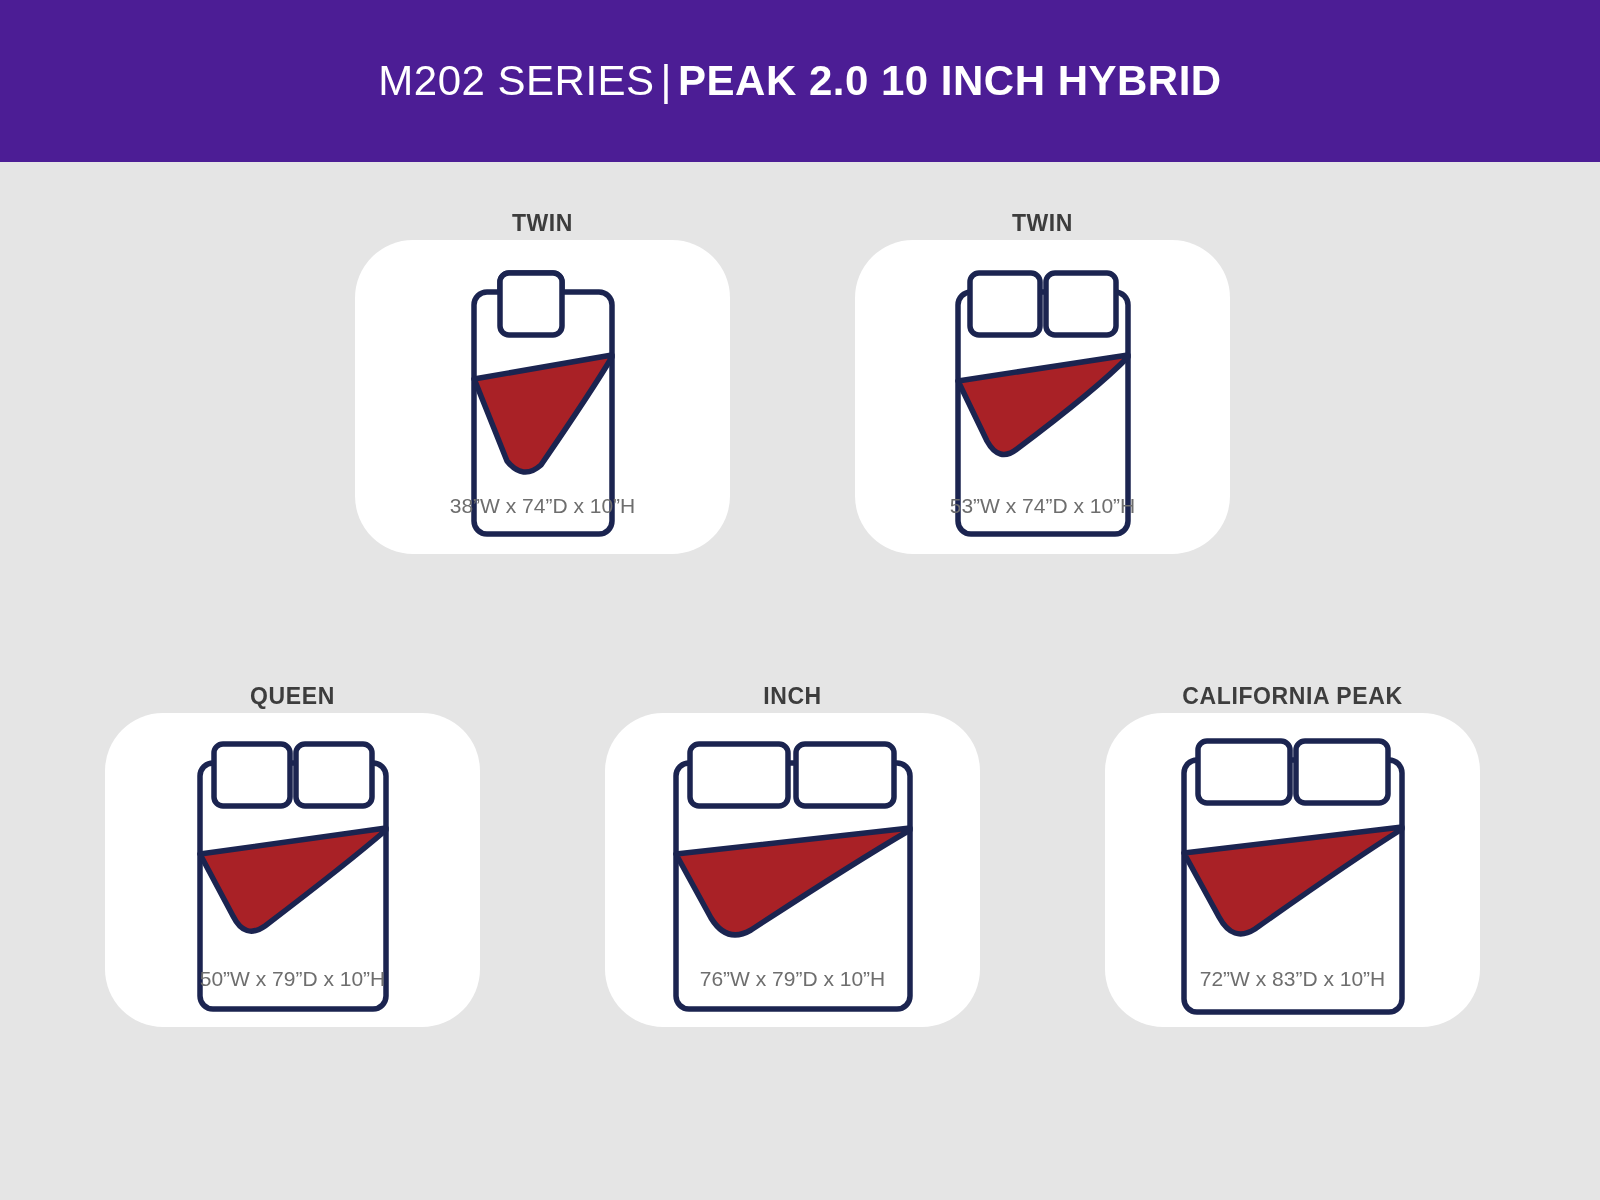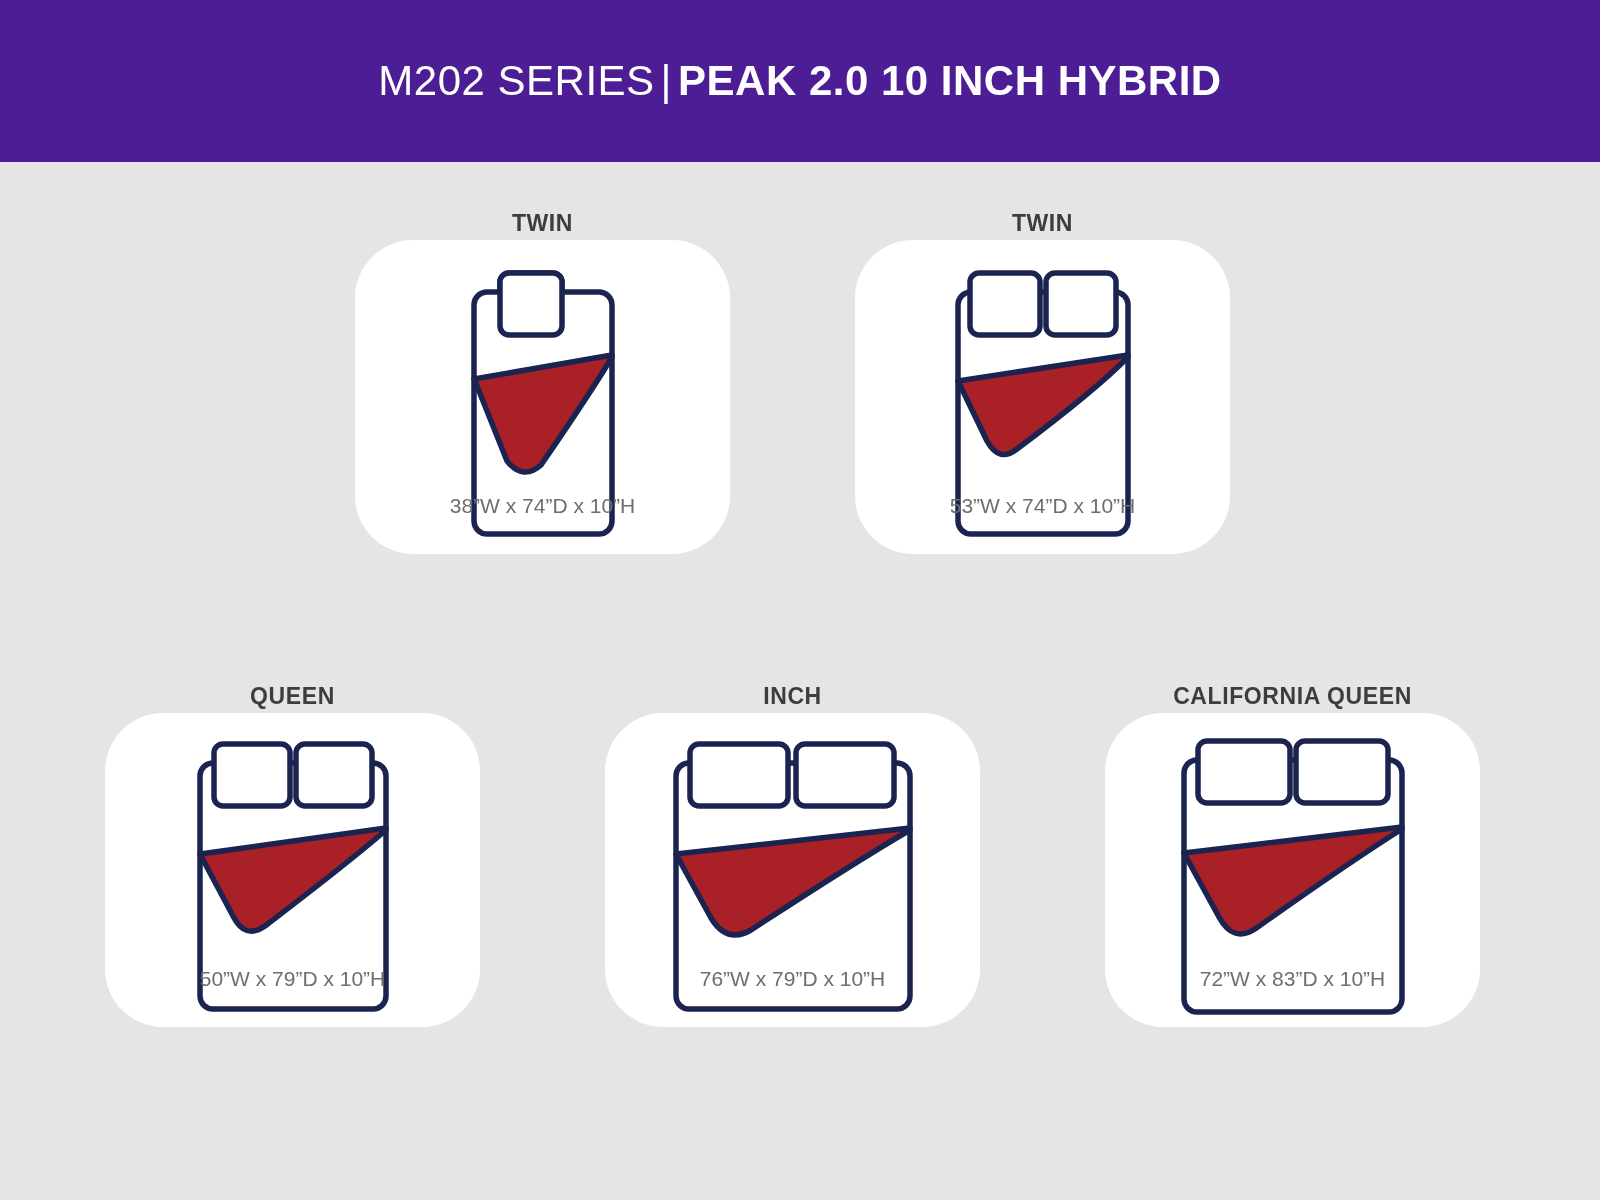--- a/index.html
+++ b/index.html
@@ -184,21 +184,21 @@
           <rect x="25" y="4" width="98" height="62" rx="9" ry="9" fill="#ffffff" stroke="#1b2450" stroke-width="5.5"></rect>
           <rect x="131" y="4" width="98" height="62" rx="9" ry="9" fill="#ffffff" stroke="#1b2450" stroke-width="5.5"></rect>
           <path d="M 11 114 L 245 88 L 245 90 Q 190 122 86 190 Q 62 204 46 178 L 12 116 Z" fill="#a92126" stroke="#1b2450" stroke-width="5.5" stroke-linejoin="round"></path>
         </svg>
       </div>
       <div class="dims">76”W x 79”D x 10”H</div>
     </div>
   </div>
 
   <div class="size-cell" id="cell-calking">
-    <div class="size-label">CALIFORNIA QUEEN</div>
+    <div class="size-label">CALIFORNIA PEAK</div>
     <div class="size-card">
       <div class="bed-wrap">
         <svg width="240" height="278" viewBox="0 0 240 278">
           <rect x="11" y="23" width="218" height="252" rx="13" ry="13" fill="#ffffff" stroke="#1b2450" stroke-width="5.5"></rect>
           <rect x="25" y="4" width="92" height="62" rx="9" ry="9" fill="#ffffff" stroke="#1b2450" stroke-width="5.5"></rect>
           <rect x="123" y="4" width="92" height="62" rx="9" ry="9" fill="#ffffff" stroke="#1b2450" stroke-width="5.5"></rect>
           <path d="M 11 116 L 229 90 L 229 92 Q 178 124 82 192 Q 60 206 46 180 L 12 118 Z" fill="#a92126" stroke="#1b2450" stroke-width="5.5" stroke-linejoin="round"></path>
         </svg>
       </div>
       <div class="dims">72”W x 83”D x 10”H</div>

